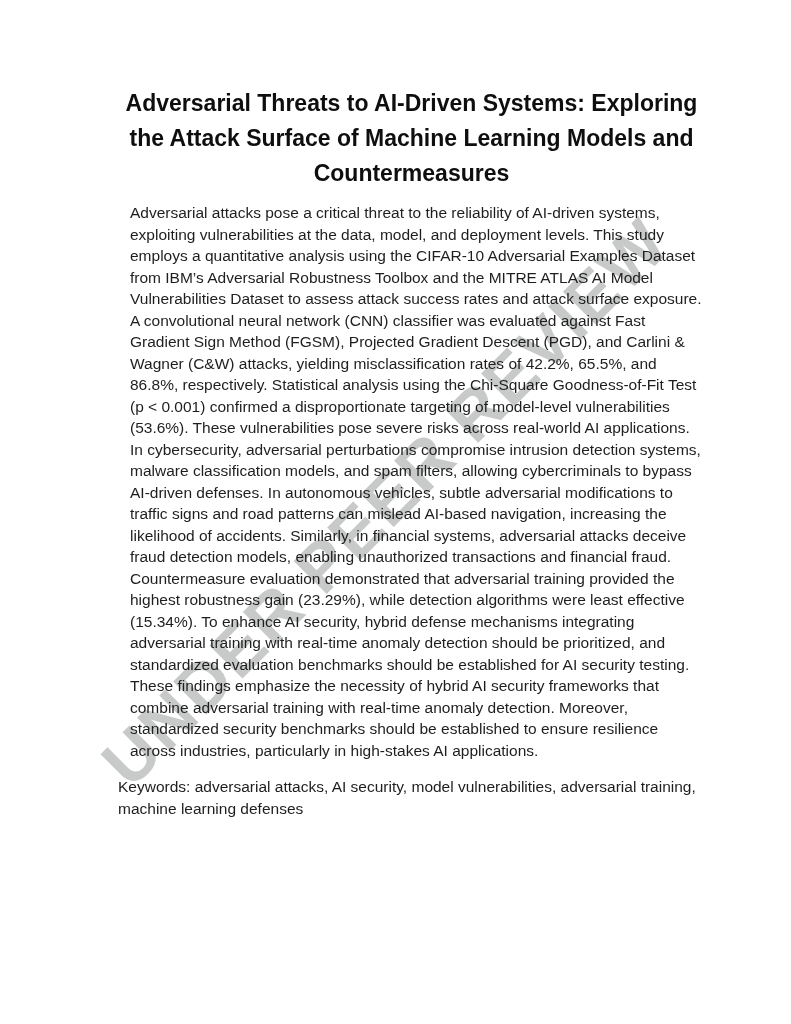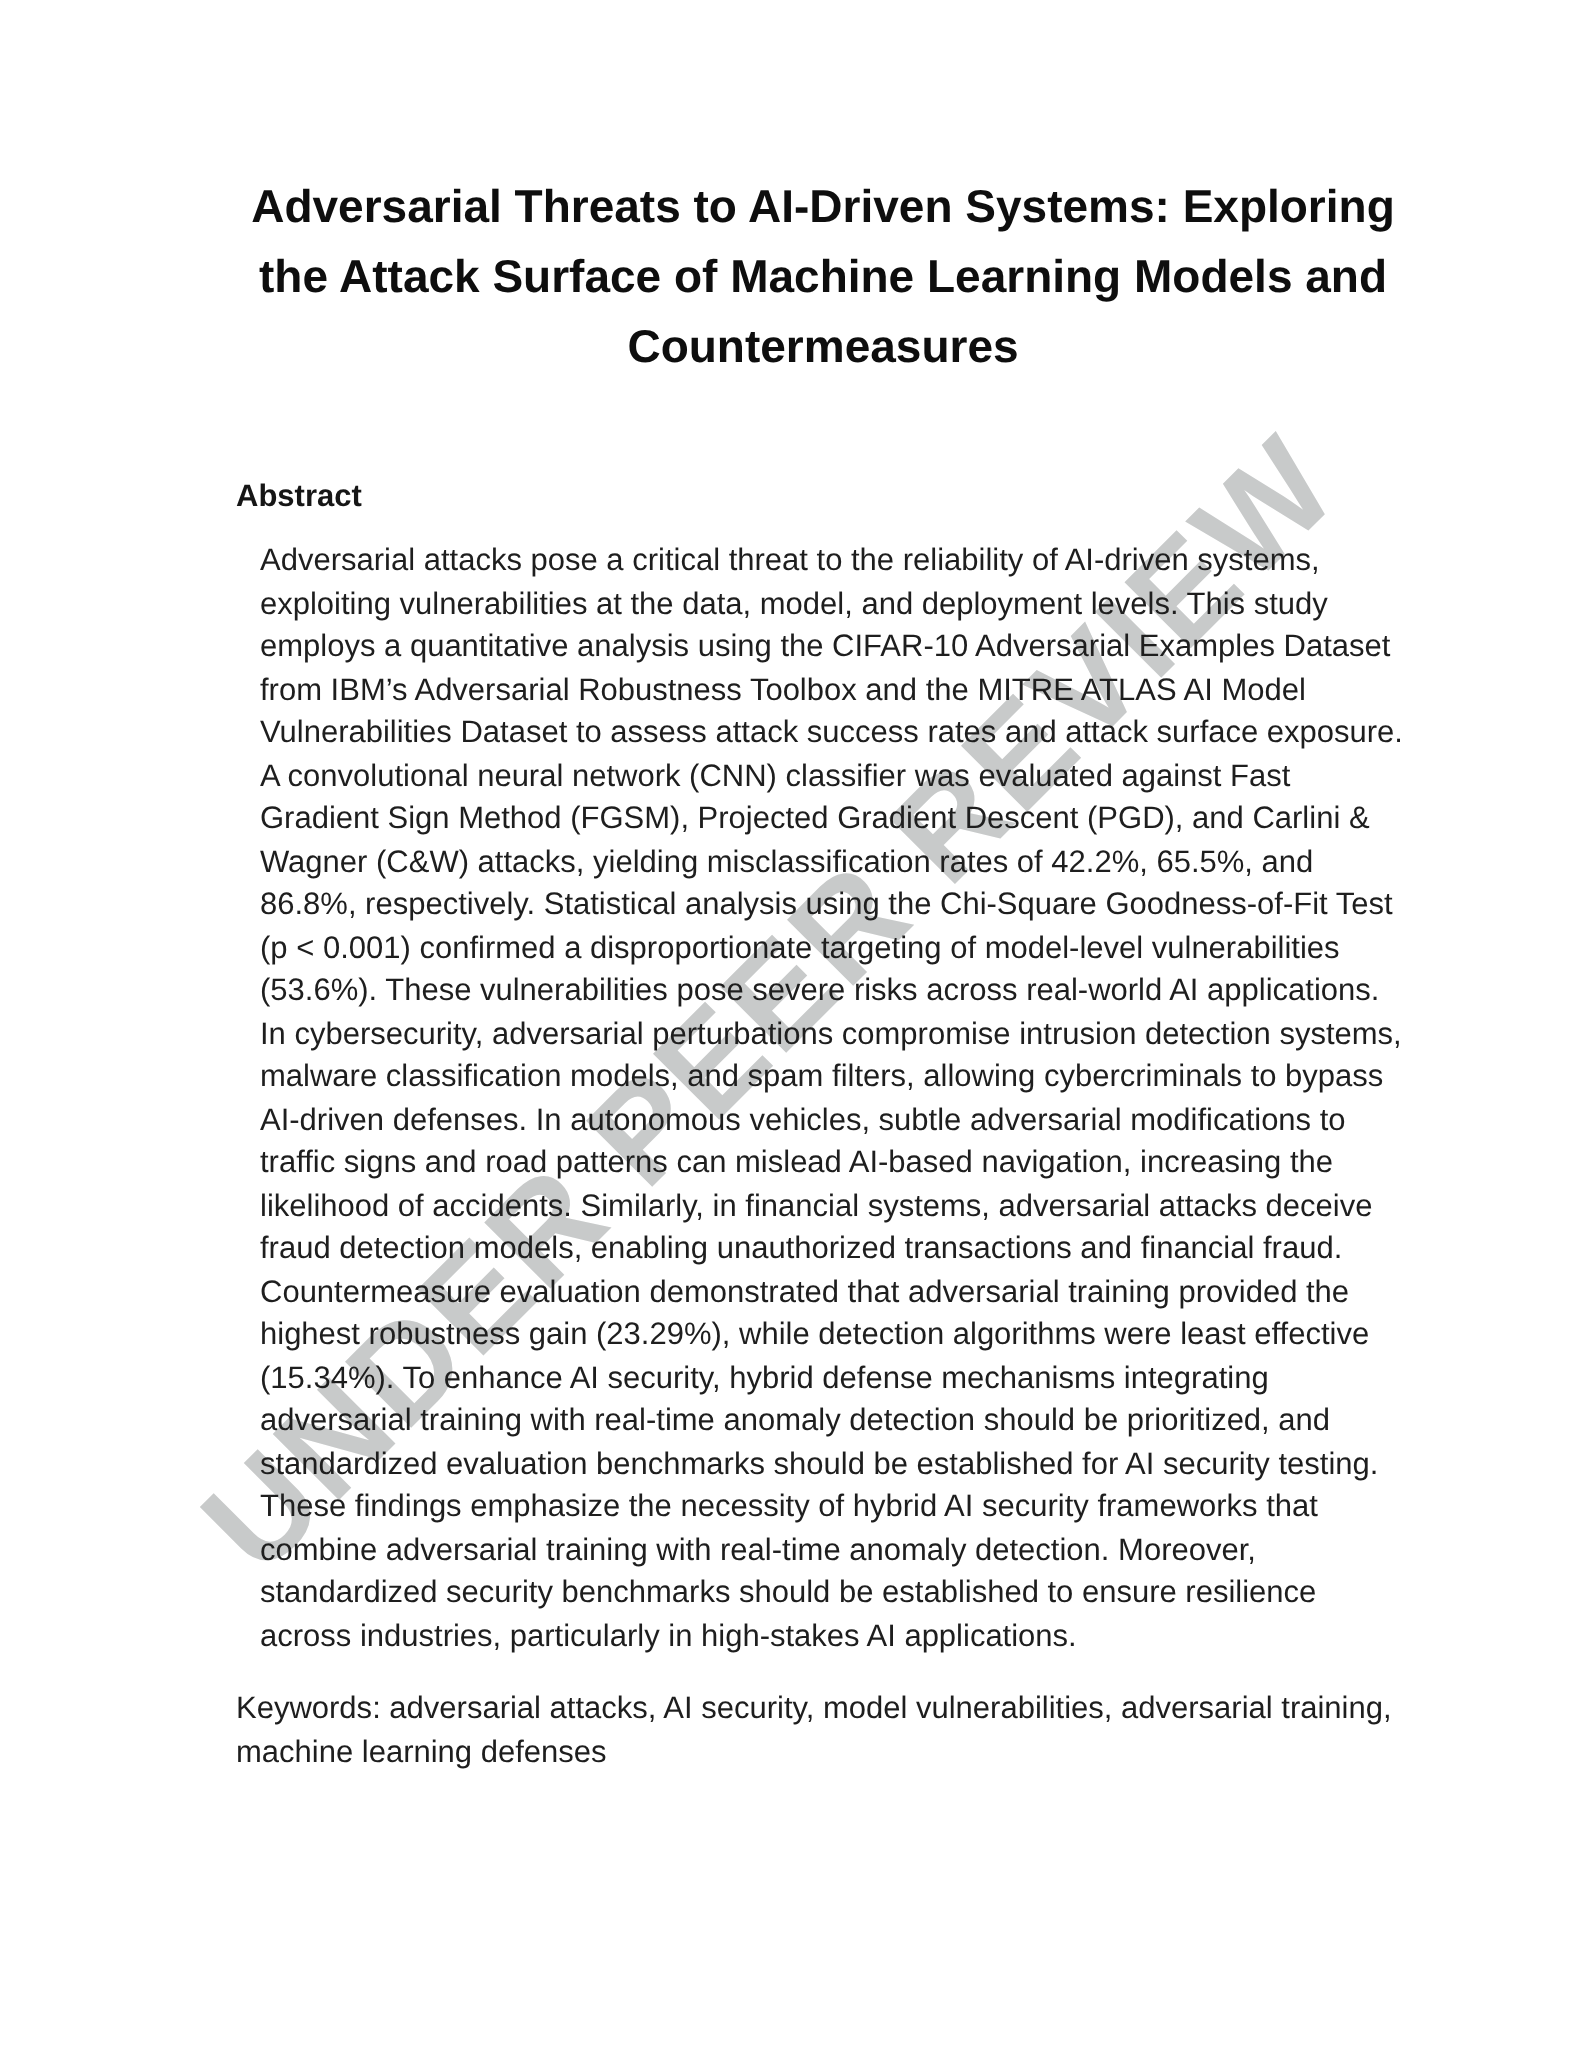--- a/index.html
+++ b/index.html
@@ -73,20 +73,19 @@
 <body>
 
 <div class="page">
 
   <div class="watermark">UNDER PEER REVIEW</div>
 
   <div class="content">
 
     <h1 class="paper-title">Adversarial Threats to AI-Driven Systems: Exploring the Attack Surface of Machine Learning Models and Countermeasures</h1>
 
-    <h2 class="abstract-heading">Abstract</h2>
 
     <p class="abstract-body">Adversarial attacks pose a critical threat to the reliability of AI-driven systems, exploiting vulnerabilities at the data, model, and deployment levels. This study employs a quantitative analysis using the CIFAR-10 Adversarial Examples Dataset from IBM’s Adversarial Robustness Toolbox and the MITRE ATLAS AI Model Vulnerabilities Dataset to assess attack success rates and attack surface exposure. A convolutional neural network (CNN) classifier was evaluated against Fast Gradient Sign Method (FGSM), Projected Gradient Descent (PGD), and Carlini &amp; Wagner (C&amp;W) attacks, yielding misclassification rates of 42.2%, 65.5%, and 86.8%, respectively. Statistical analysis using the Chi-Square Goodness-of-Fit Test (p &lt; 0.001) confirmed a disproportionate targeting of model-level vulnerabilities (53.6%). These vulnerabilities pose severe risks across real-world AI applications. In cybersecurity, adversarial perturbations compromise intrusion detection systems, malware classification models, and spam filters, allowing cybercriminals to bypass AI-driven defenses. In autonomous vehicles, subtle adversarial modifications to traffic signs and road patterns can mislead AI-based navigation, increasing the likelihood of accidents. Similarly, in financial systems, adversarial attacks deceive fraud detection models, enabling unauthorized transactions and financial fraud. Countermeasure evaluation demonstrated that adversarial training provided the highest robustness gain (23.29%), while detection algorithms were least effective (15.34%). To enhance AI security, hybrid defense mechanisms integrating adversarial training with real-time anomaly detection should be prioritized, and standardized evaluation benchmarks should be established for AI security testing. These findings emphasize the necessity of hybrid AI security frameworks that combine adversarial training with real-time anomaly detection. Moreover, standardized security benchmarks should be established to ensure resilience across industries, particularly in high-stakes AI applications.</p>
 
     <p class="keywords"><span class="keywords-label">Keywords</span><span>: adversarial attacks, AI security, model vulnerabilities, adversarial training, machine learning defenses</span></p>
 
   </div>
 </div>
 
 </body></html>

